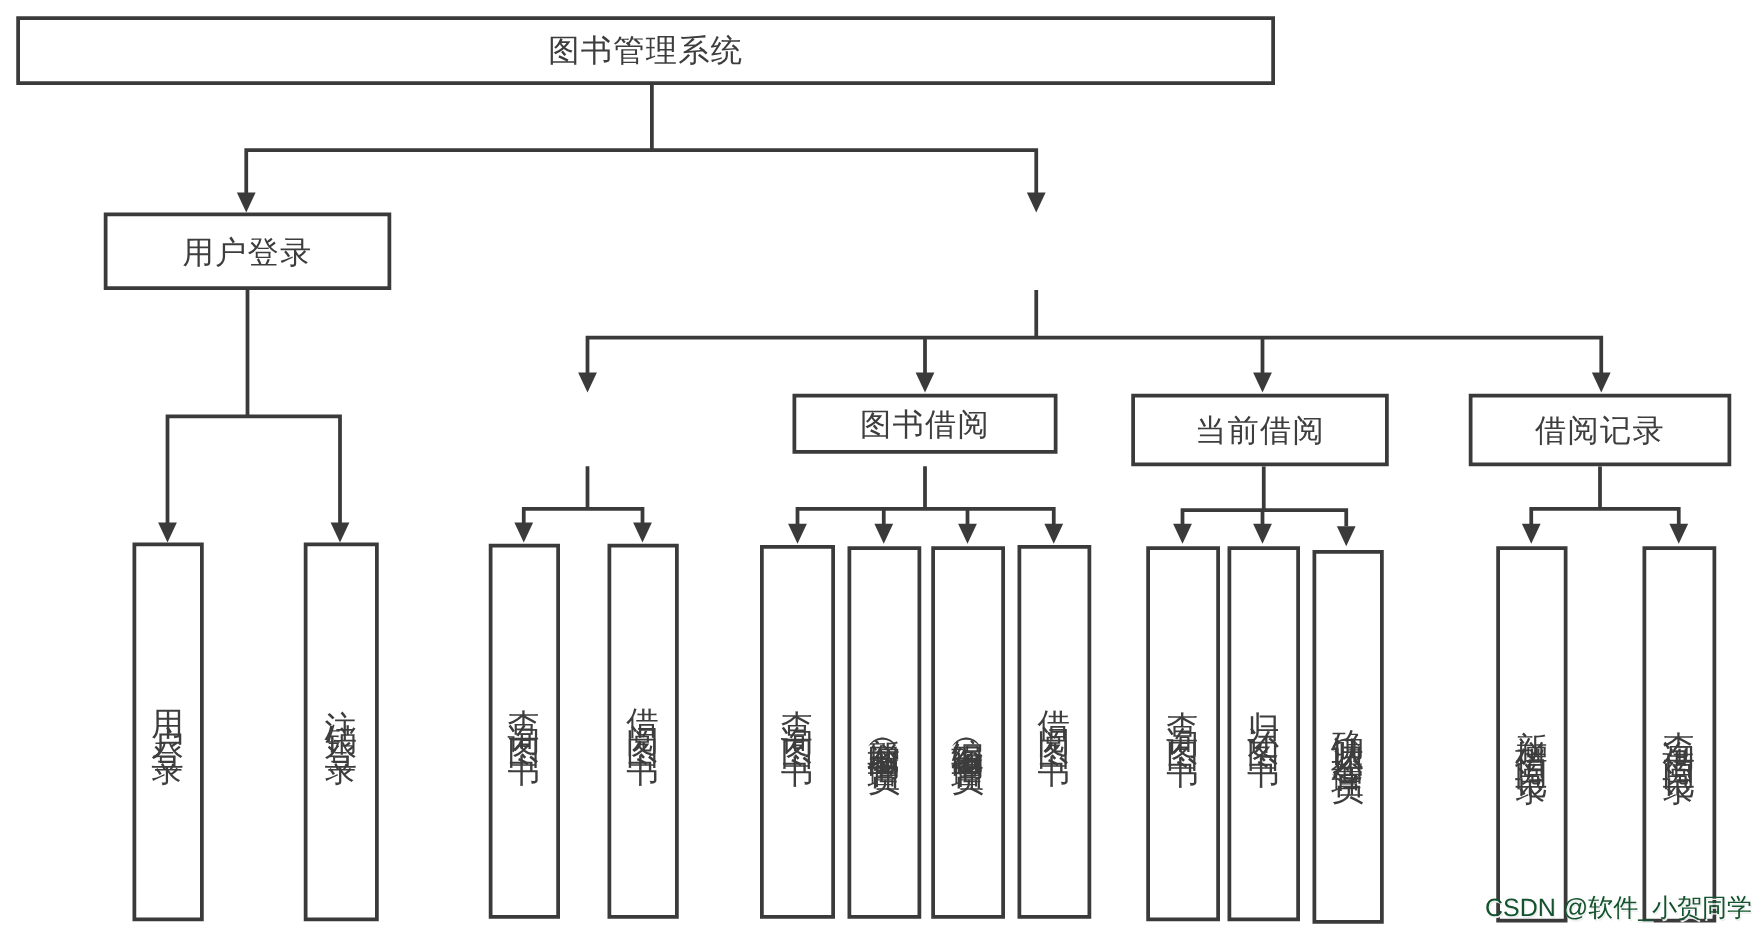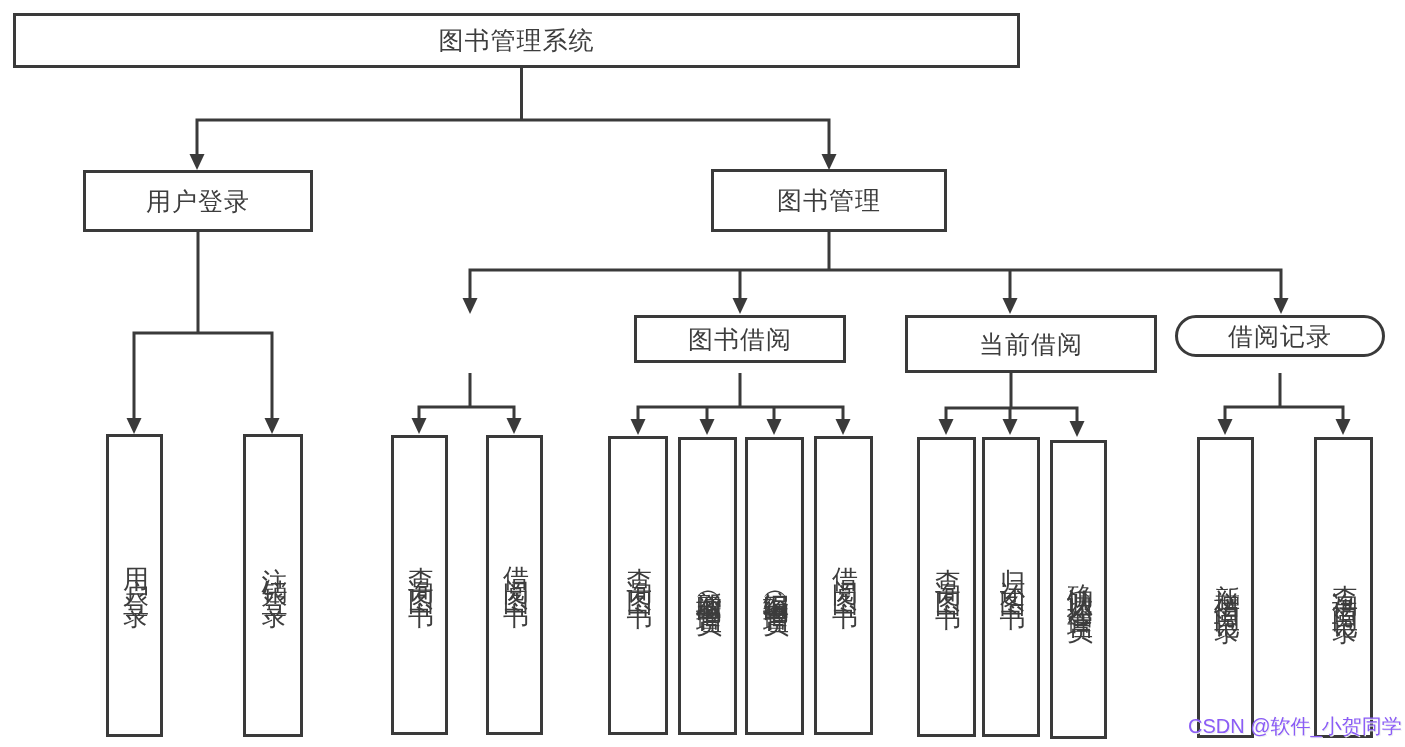--- a/index.html
+++ b/index.html
@@ -5,31 +5,31 @@
   html,body{margin:0;padding:0;background:#fff;}
   .canvas{
     position:relative;width:1405px;height:747px;background:#ffffff;
     font-family:"Liberation Sans","DejaVu Sans",sans-serif;color:#3d3d3d;overflow:hidden;
   }
   .connectors{position:absolute;left:0;top:0;z-index:0;}
   .connectors path{stroke:#3a3a3a;stroke-width:3;fill:none;}
   .connectors polygon{fill:#3a3a3a;stroke:none;}
   .box{
     position:absolute;background:#fff;border:3px solid #3a3a3a;box-sizing:border-box;
-    display:flex;align-items:center;justify-content:center;z-index:1;font-family:Liberation Mono, monospace;
+    display:flex;align-items:center;justify-content:center;z-index:1;
   }
   .hlabel{font-size:25px;letter-spacing:1px;white-space:nowrap;}
   .vlabel{writing-mode:vertical-rl;text-orientation:mixed;font-size:26px;line-height:1;white-space:nowrap;}
   .ls4{letter-spacing:12px;padding-bottom:30px;}
   .ls6{letter-spacing:7px;padding-bottom:6px;}
   .ls8{letter-spacing:5px;padding-bottom:8px;}
   .ls9{letter-spacing:3px;padding-bottom:6px;}
   .watermark{
     position:absolute;left:1188px;top:713px;z-index:3;font-size:20px;
-    color:#8b5cf6;white-space:nowrap;text-shadow:1px 1px 0 #eceef0;
+    color:#14532d;white-space:nowrap;text-shadow:1px 1px 0 #eceef0;
   }
 </style>
 </head>
 <body>
 
 <div class="canvas">
 
   <svg class="connectors" width="1405" height="747" viewBox="0 0 1405 747">
     <g>
       <path d="M521.5 66 L521.5 120 M195.5 120 L830.5 120 M197 120 L197 155 M829 120 L829 155"></path>
@@ -73,31 +73,28 @@
     </g>
   </svg>
 
   <div class="box" style="left:13px;top:13px;width:1007px;height:55px;">
     <span class="hlabel">图书管理系统</span>
   </div>
 
   <div class="box" style="left:83px;top:170px;width:230px;height:62px;">
     <span class="hlabel">用户登录</span>
   </div>
-  <div class="box" style="left:711px;top:169px;width:236px;height:63px;">
-    <span class="hlabel">图书管理</span>
-  </div>
 
   <div class="box" style="left:634px;top:315px;width:212px;height:48px;">
     <span class="hlabel">图书借阅</span>
   </div>
-  <div class="box" style="left:905px;top:315px;width:252px;height:58px;">
+  <div class="box" style="left:905px;top:315px;width:206px;height:58px;">
     <span class="hlabel">当前借阅</span>
   </div>
-  <div class="box" style="left:1175px;top:315px;width:210px;height:42px;border-radius:23px;">
+  <div class="box" style="left:1175px;top:315px;width:210px;height:58px;">
     <span class="hlabel">借阅记录</span>
   </div>
 
   <div class="box" style="left:106px;top:434px;width:57px;height:303px;">
     <span class="vlabel ls4">用户登录</span>
   </div>
   <div class="box" style="left:243px;top:434px;width:60px;height:303px;">
     <span class="vlabel ls4">注销登录</span>
   </div>
 

